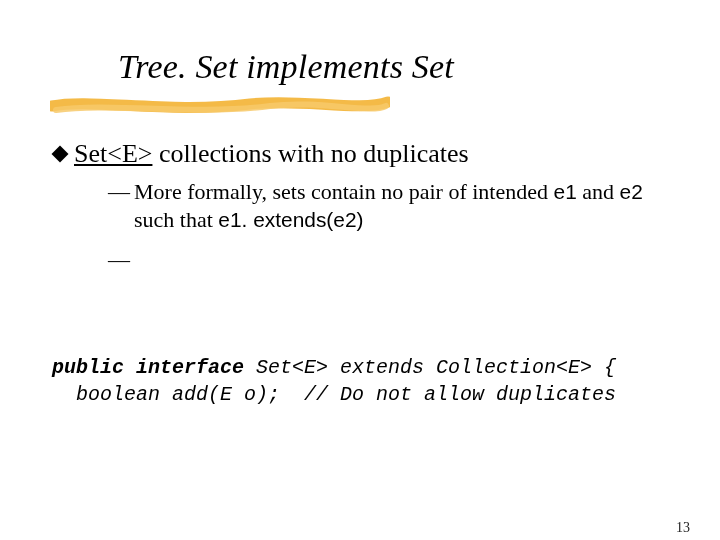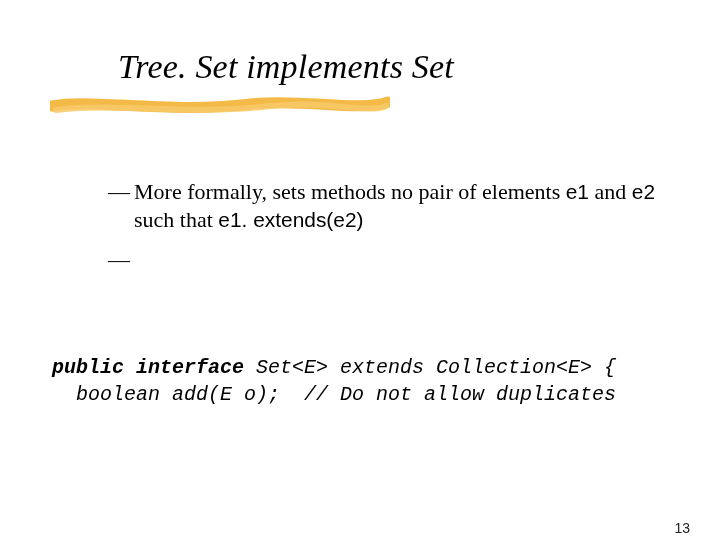--- a/index.html
+++ b/index.html
@@ -94,42 +94,45 @@
     white-space: pre;
     font-style: italic;
   }
   .code-block .kw {
     font-weight: bold;
   }
   .page-num {
     position: absolute;
     right: 30px;
     bottom: 24px;
-    font-family: Liberation Sans, sans-serif;
+    font-family: Liberation Serif, serif;
     font-size: 14px;
     color: #222;
   }
 </style>
 </head>
 <body>
 
 <div class="slide">
 
   <div class="title">Tree. Set implements Set</div>
 
   <svg class="chalk-underline" viewBox="0 0 340 24" preserveAspectRatio="none">
     <path d="M2 14 C 40 6, 120 22, 200 12 C 250 6, 310 20, 338 10" stroke="#f3b63d" stroke-width="11" fill="none" stroke-linecap="round" opacity="0.95"></path>
     <path d="M6 18 C 60 10, 140 24, 220 14 C 270 8, 320 22, 336 14" stroke="#f7c96a" stroke-width="6" fill="none" stroke-linecap="round" opacity="0.85"></path>
   </svg>
 
+  <div class="bullet-main">
+    <span class="diamond"></span><span class="ul">Set&lt;E&gt;</span><span> collections with no duplicates</span>
+  </div>
 
   <div class="sub-list">
     <div class="sub-item">
       <span class="dash">—</span>
-      <span>More formally, sets methods no pair of elements </span><span class="code-font">e1</span><span> and </span><span class="code-font">e2</span><span> such that </span><span class="code-font">e1. extends(e2)</span>
+      <span>More formally, sets contain no pair of intended </span><span class="code-font">e1</span><span> and </span><span class="code-font">e2</span><span> such that </span><span class="code-font">e1. extends(e2)</span>
     </div>
     <div class="sub-item">
       <span class="dash">—</span>
     </div>
   </div>
 
   <div class="code-block"><span class="kw">public interface</span><span> Set&lt;E&gt; extends Collection&lt;E&gt; {</span>
 <span>  boolean add(E o);  // Do not allow duplicates</span></div>
 
   <div class="page-num">13</div>

